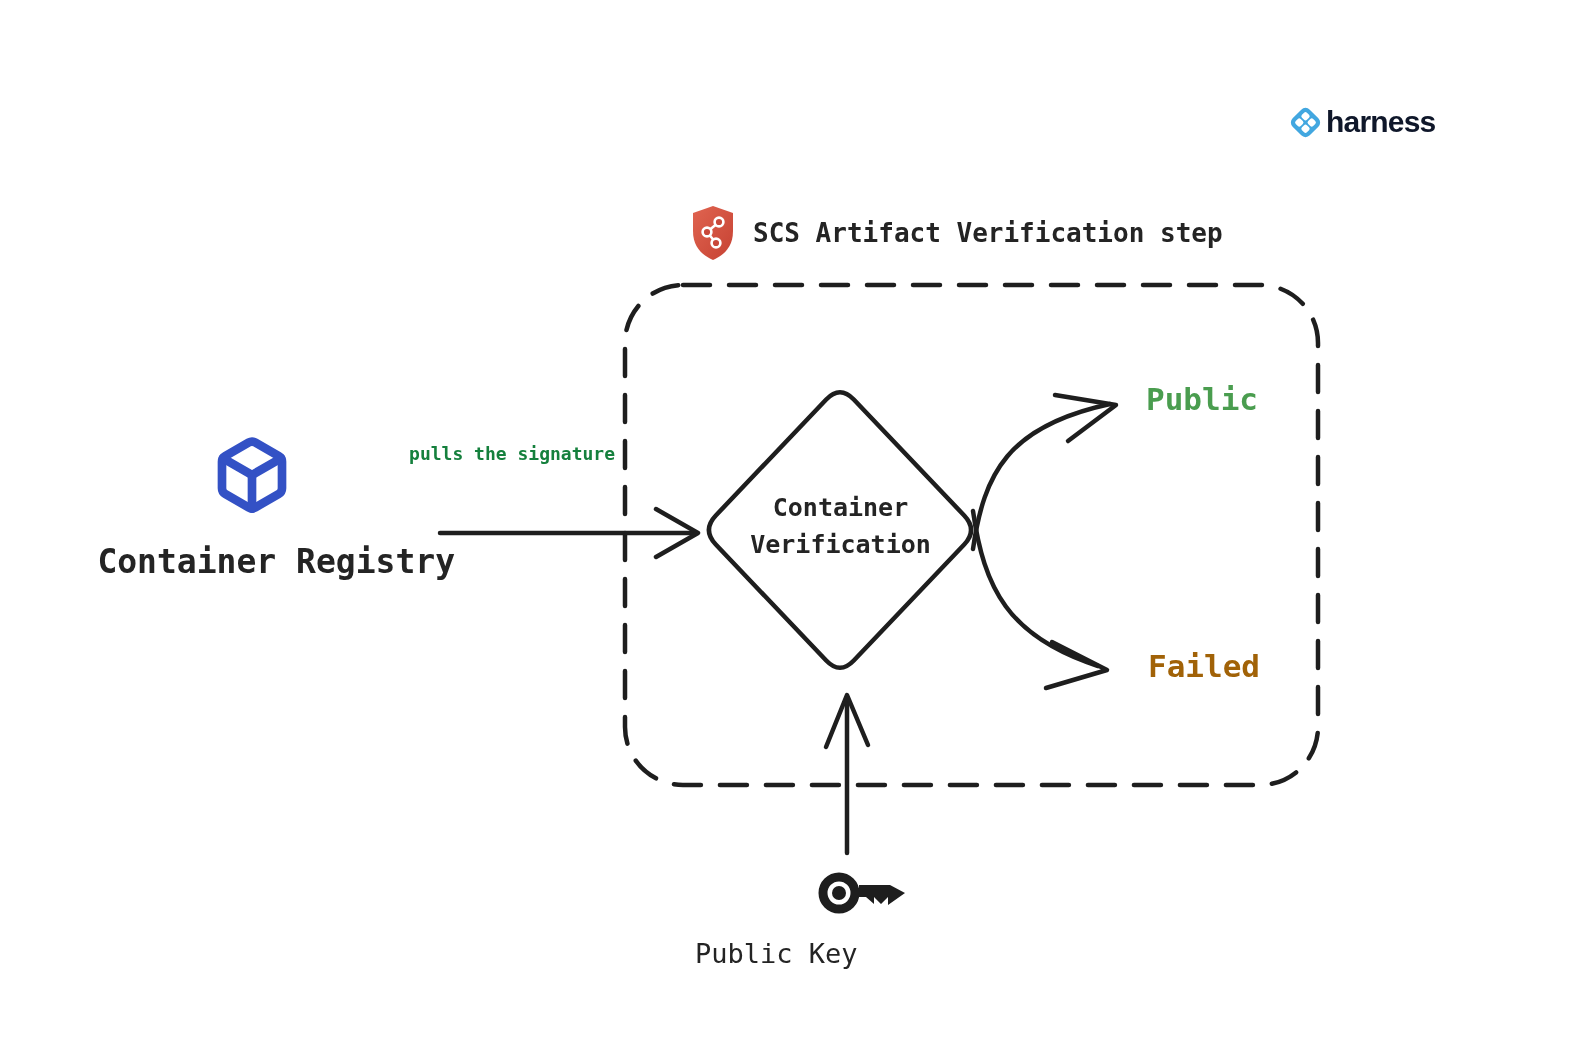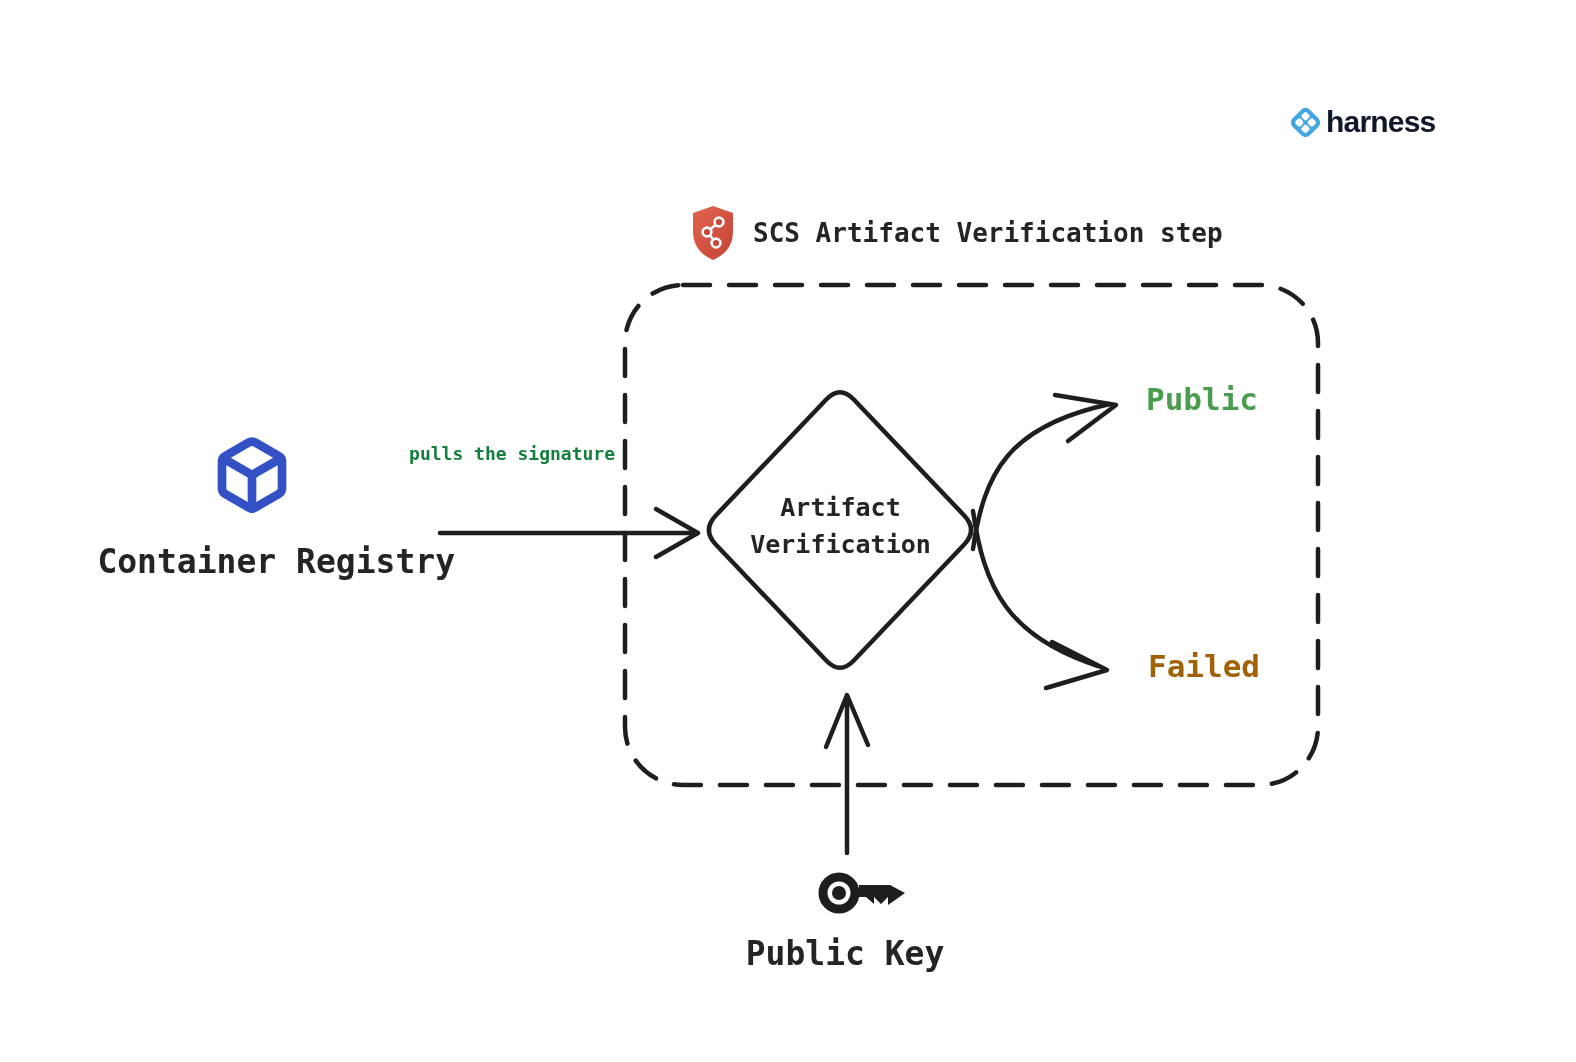--- a/index.html
+++ b/index.html
@@ -58,21 +58,21 @@
     text-align: center; font-size: 25px; line-height: 37px; font-weight: 700; color: #242424;
   }
 
   
   .passed-label { left: 1146px; top: 378px; font-size: 31px; line-height: 42px; font-weight: 700; color: #4a9d4f; }
   .failed-label { left: 1148px; top: 645px; font-size: 31px; line-height: 42px; font-weight: 700; color: #a16207; }
 
   
   .pubkey-label {
     left: 695px; top: 932px; width: 300px;
-    text-align: center; font-size: 33px; line-height: 44px; font-weight: 700; color: #242424;
+    text-align: left; font-size: 27px; line-height: 44px; font-weight: 400; color: #242424;
   }
   .key-icon-wrap { left: 816px; top: 864px; }
   .cube-icon-wrap { left: 212px; top: 430px; }
 </style>
 </head>
 <body>
 
 <div class="canvas">
 
   <svg class="overlay" viewBox="0 0 1576 1062">
@@ -138,21 +138,21 @@
       </g>
     </svg>
   </div>
   <div class="abs registry-title">Container Registry</div>
 
   <div class="abs pull-label">
     <div>pulls the signature</div>
   </div>
 
   <div class="abs diamond-label">
-    <div>Artifact</div>
+    <div>Container</div>
     <div>Verification</div>
   </div>
 
   <div class="abs passed-label">Public</div>
   <div class="abs failed-label">Failed</div>
 
   <div class="abs key-icon-wrap">
     <svg width="92" height="56" viewBox="0 0 92 56">
       <circle cx="23" cy="29" r="16" fill="none" stroke="#1e1e1e" stroke-width="9"></circle>
       <circle cx="23" cy="29" r="7" fill="#1e1e1e"></circle>

